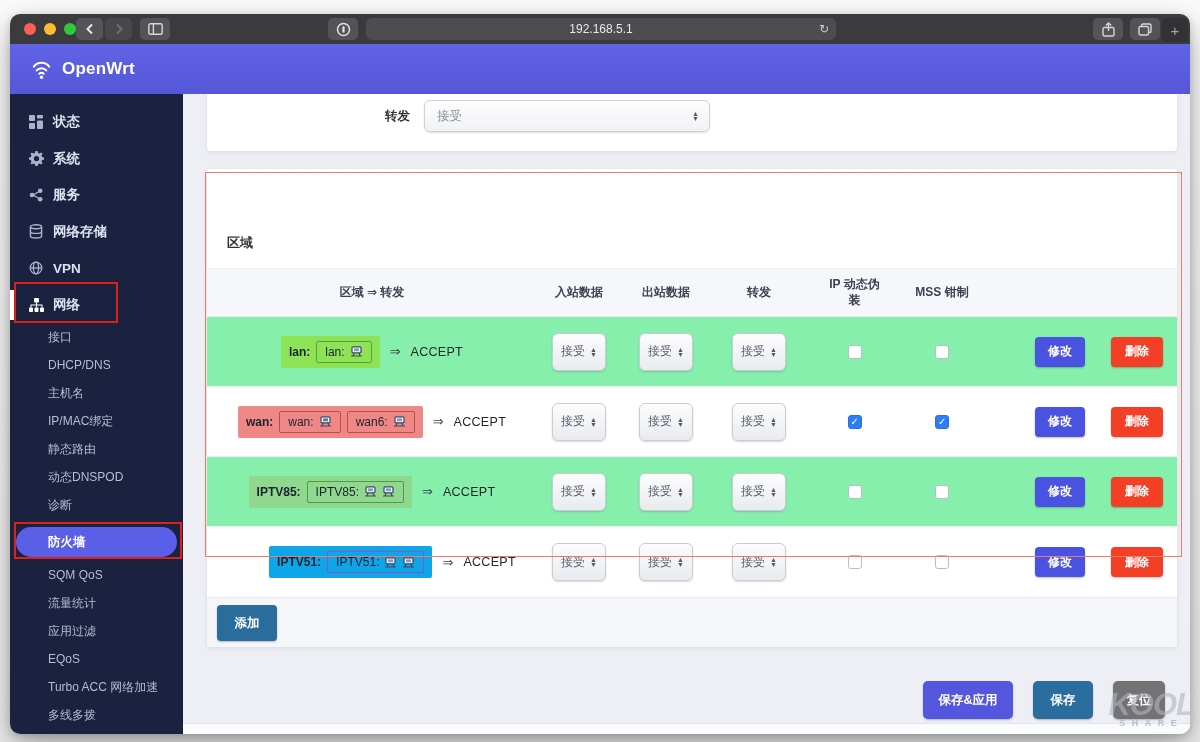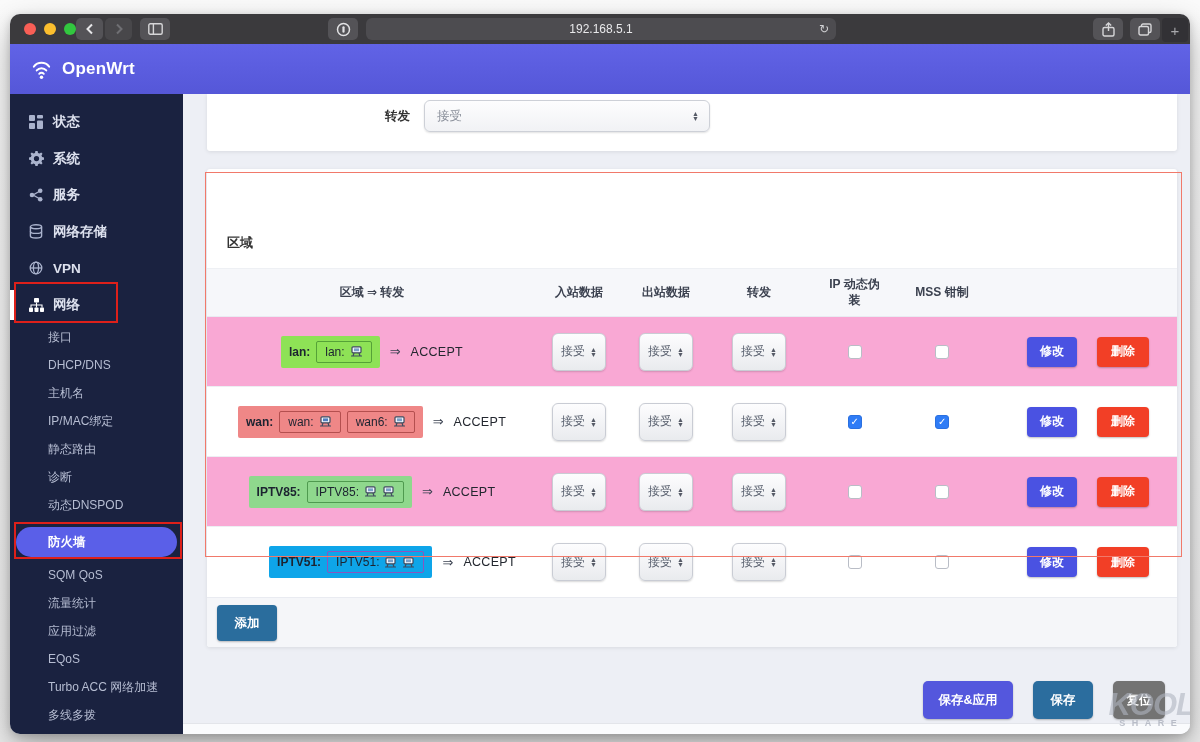--- a/index.html
+++ b/index.html
@@ -78,39 +78,39 @@
   .arrows { display:flex; flex-direction:column; line-height:5px; font-size:7px; color:#555a66; }
   
   .zcard { margin-top:18px; border-radius:3px; overflow:hidden; }
   .ztitle { padding:20px 20px 16px 20px; font-size:13px; font-weight:700; color:#333; border-bottom:1px solid #eef0f4;margin-top:45px; }
   .grid { display:grid; grid-template-columns:330px 84px 90px 96px 95px 80px 1fr; align-items:center; }
   .thead { height:48px; background:#f6f7fa; border-bottom:1px solid #e9ebf1; }
   .thead .cell { font-size:12px; font-weight:700; color:#3c4250; text-align:center; line-height:1.3; }
   .cell { display:flex; justify-content:center; align-items:center; }
   .hspan-m { width:62px; } .hspan-s { width:54px; }
   .trow { height:70px; border-bottom:1px solid #edeff3; }
-  .trow.alt { background:#f9a8d4; }
+  .trow.alt { background:#86efac; }
   .zonecell { display:flex; align-items:center; justify-content:center; gap:10px; }
   .badge { display:flex; align-items:center; padding:5px 8px; border-radius:2px; gap:6px;
     font-size:12px; font-weight:700; color:#1c2330; }
   .dev { display:flex; align-items:center; gap:5px; padding:3px 8px; border:1px solid rgba(0,0,0,.45);
     border-radius:2px; font-size:12px; font-weight:400; }
   .zarrow { font-size:13px; color:#3a4150; }
   .policy { font-size:12.5px; color:#23272f; letter-spacing:.3px; }
   .msel {
     width:54px; height:38px; border-radius:6px; border:1px solid #c9ccd4;
     background:linear-gradient(180deg,#fdfdfe,#e9ebee);
     box-shadow:0 1px 2px rgba(0,0,0,.16);
     display:flex; align-items:center; justify-content:center; gap:5px;
     font-size:12px; color:#5b6270;
   }
   .cb { width:14px; height:14px; border:1px solid #b9bdc6; border-radius:3px; background:#fff; position:relative; }
   .cb.on { background:#2f7cf6; border-color:#2a70e0; }
   .cb.on::after { content:"\2713"; position:absolute; left:2px; top:0px; color:#fff; font-size:10px; font-weight:700; }
-  .btncell { justify-content:flex-end; padding-right:28px; gap:20px; }
+  .btncell { justify-content:flex-end; padding-right:14px; gap:26px; }
   .btn { border:none; border-radius:4px; color:#fff; font-size:12px; font-weight:700;
     box-shadow:0 1px 2px rgba(0,0,0,.25); font-family:inherit; }
   .btn-edit { width:50px; height:30px; background:#4a52e2; }
   .btn-del { width:52px; height:30px; background:#f23f26; }
   .addstrip { height:50px; background:#f5f6f9; border-top:1px solid #e9ebf1; padding:7px 0 0 10px; }
   .btn-add { width:60px; height:36px; background:#2a6d9d; border-radius:4px; font-size:12.5px; }
   .actions { margin-top:34px; display:flex; justify-content:flex-end; align-items:center; gap:20px; padding-right:12px; }
   .btn-saveapply { width:90px; height:38px; background:#5457dd; border-radius:5px; font-size:12.5px; }
   .btn-save { width:60px; height:38px; background:#2b6d9e; border-radius:5px; font-size:12.5px; }
   .btn-reset { width:52px; height:38px; background:#737373; border-radius:5px; font-size:12.5px; }
@@ -277,24 +277,24 @@
     <div class="ssub">
         <span>主机名</span>
       </div>
     <div class="ssub">
         <span>IP/MAC绑定</span>
       </div>
     <div class="ssub">
         <span>静态路由</span>
       </div>
     <div class="ssub">
+        <span>动态DNSPOD</span>
+      </div>
+    <div class="ssub">
         <span>诊断</span>
-      </div>
-    <div class="ssub">
-        <span>动态DNSPOD</span>
       </div>
     <div class="pill">
         <span>防火墙</span>
       </div>
     <div class="ssub">
         <span>SQM QoS</span>
       </div>
     <div class="ssub">
         <span>流量统计</span>
       </div>

